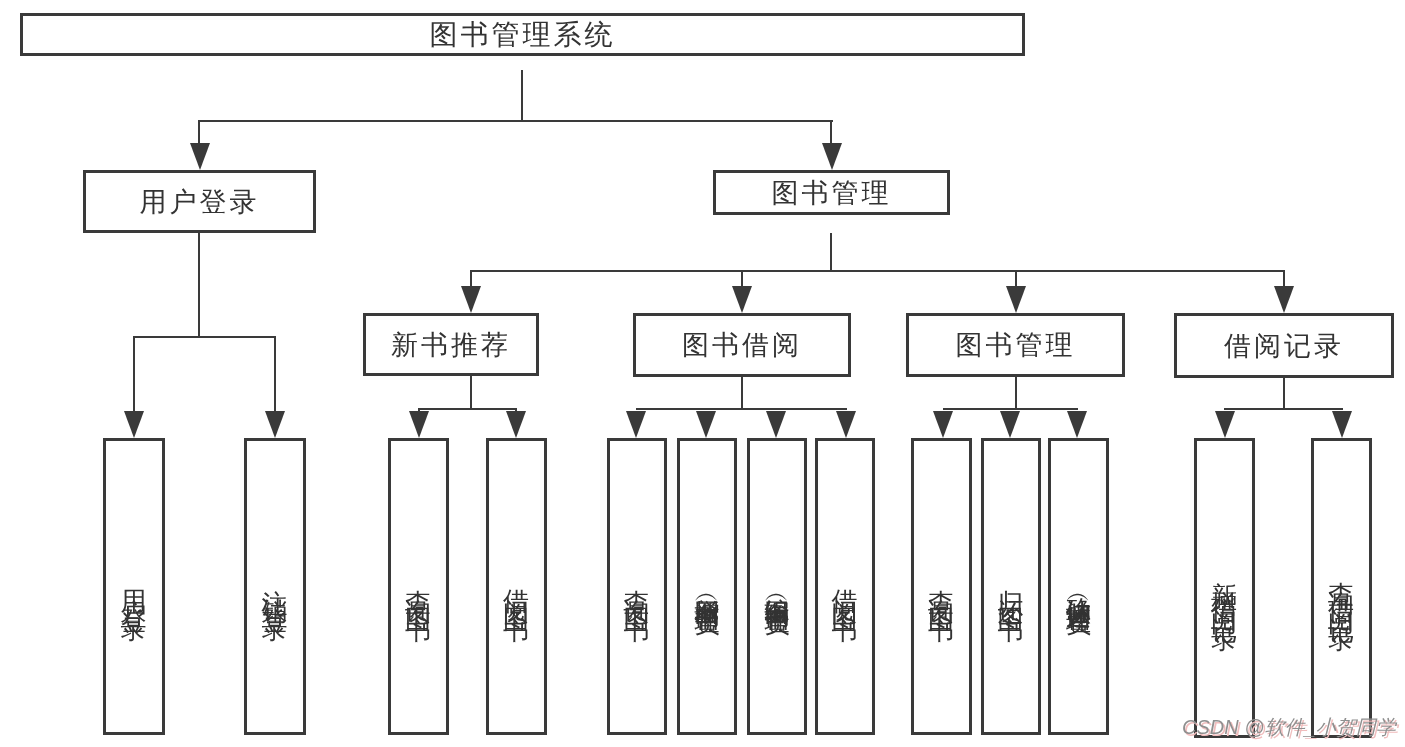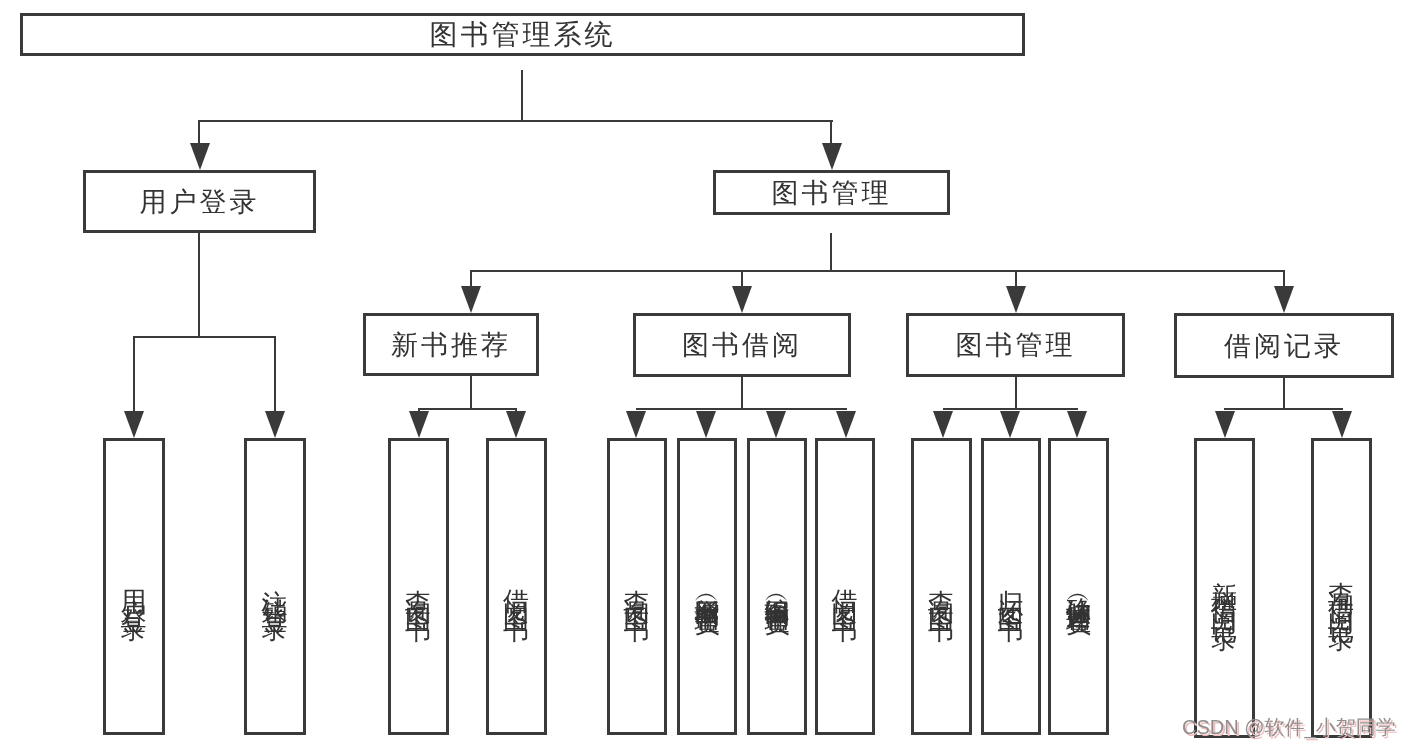--- a/index.html
+++ b/index.html
@@ -24,21 +24,21 @@
   .leaf.long span{font-size:25px;letter-spacing:2px;}
   .vline{position:absolute;width:2px;background:var(--line,#3a3a3a);}
   .hline{position:absolute;height:2px;background:var(--line,#3a3a3a);}
   .arrow{
     position:absolute;width:0;height:0;
     border-left:10px solid transparent;border-right:10px solid transparent;
     border-top:27px solid var(--line,#3a3a3a);
   }
   .watermark{
     position:absolute;left:1182px;top:714px;font-size:20px;white-space:nowrap;
-    color:var(--watermark-text,#8f8f8f);text-shadow:2px 2px 0 var(--watermark-shadow,#f0bdbd);
+    color:var(--watermark-text,#8f8f8f);text-shadow:2px 2px 0 var(--watermark-shadow,#f0bdbd);font-style:italic;
   }
 </style>
 </head>
 <body>
 
 <div id="canvas">
 
   <div class="box hnode root" style="left:20px;top:13px;width:1005px;height:43px">
     <span>图书管理系统</span>
   </div>

